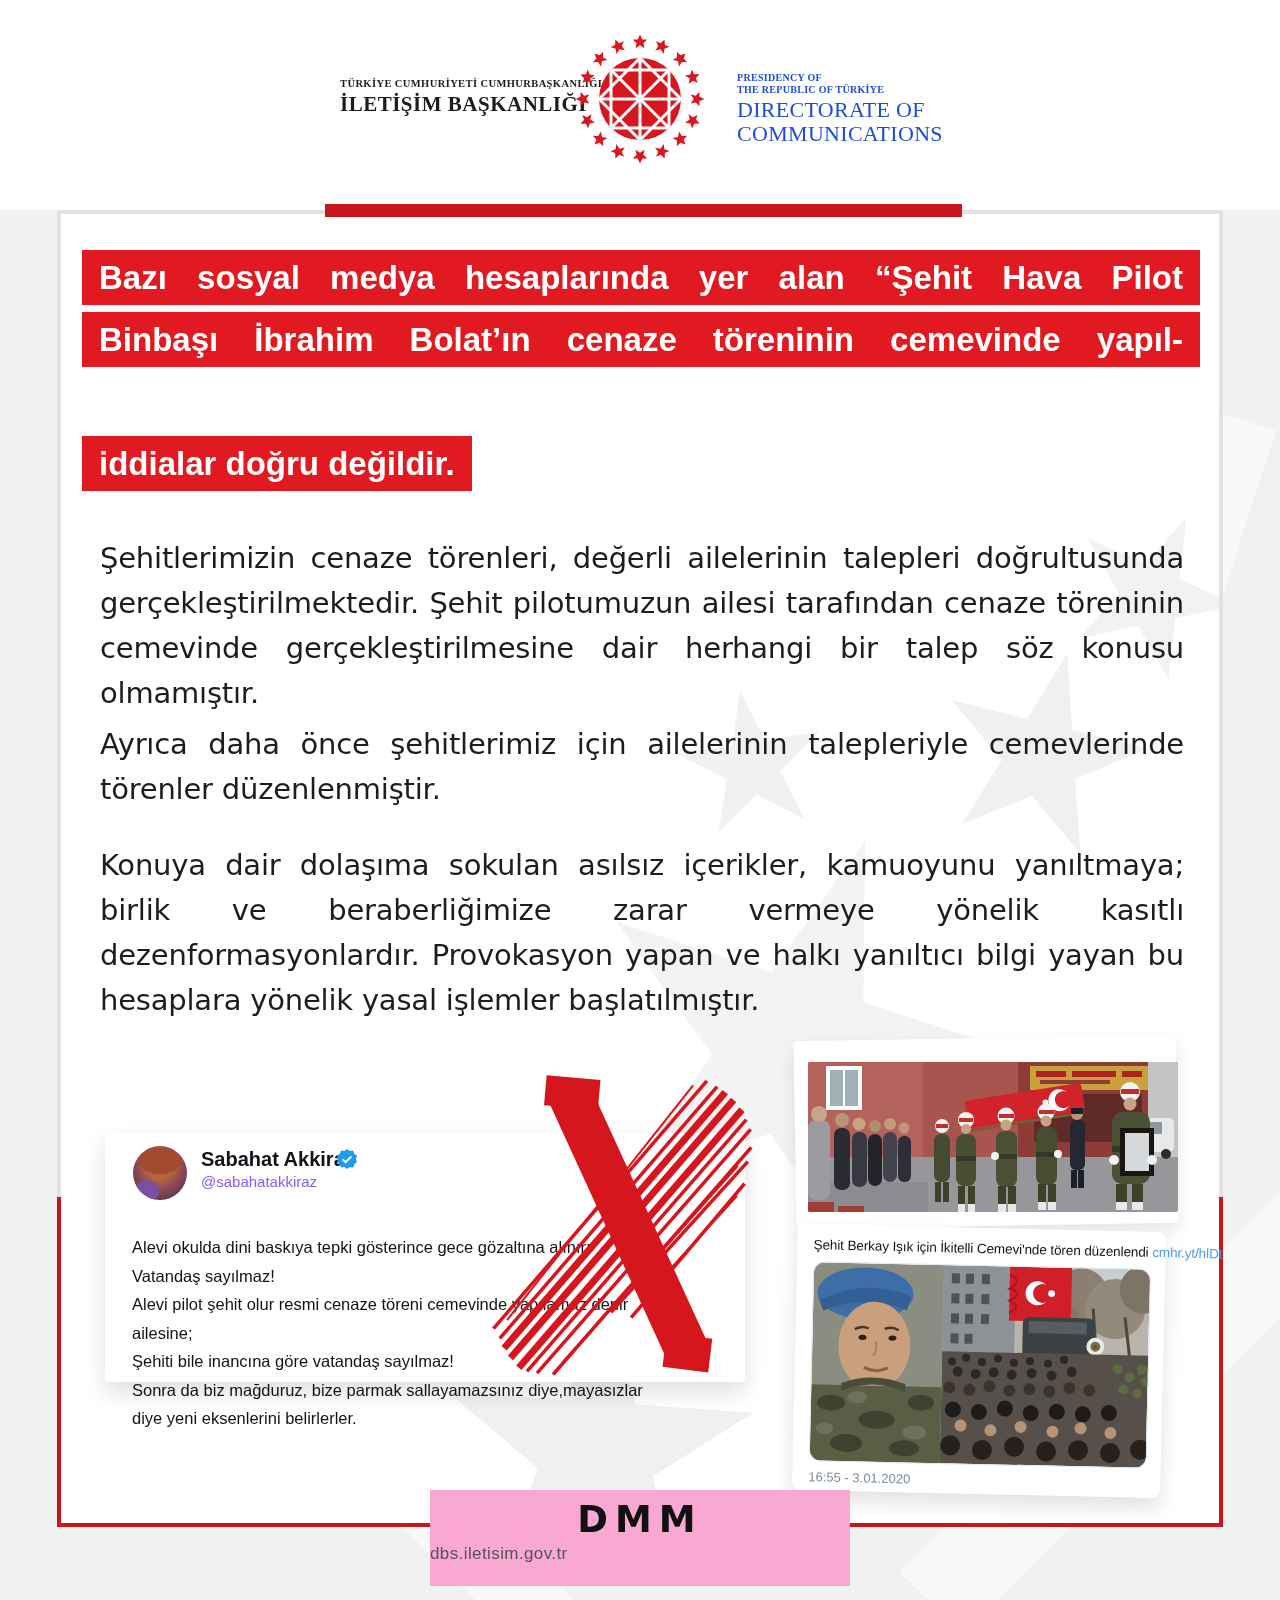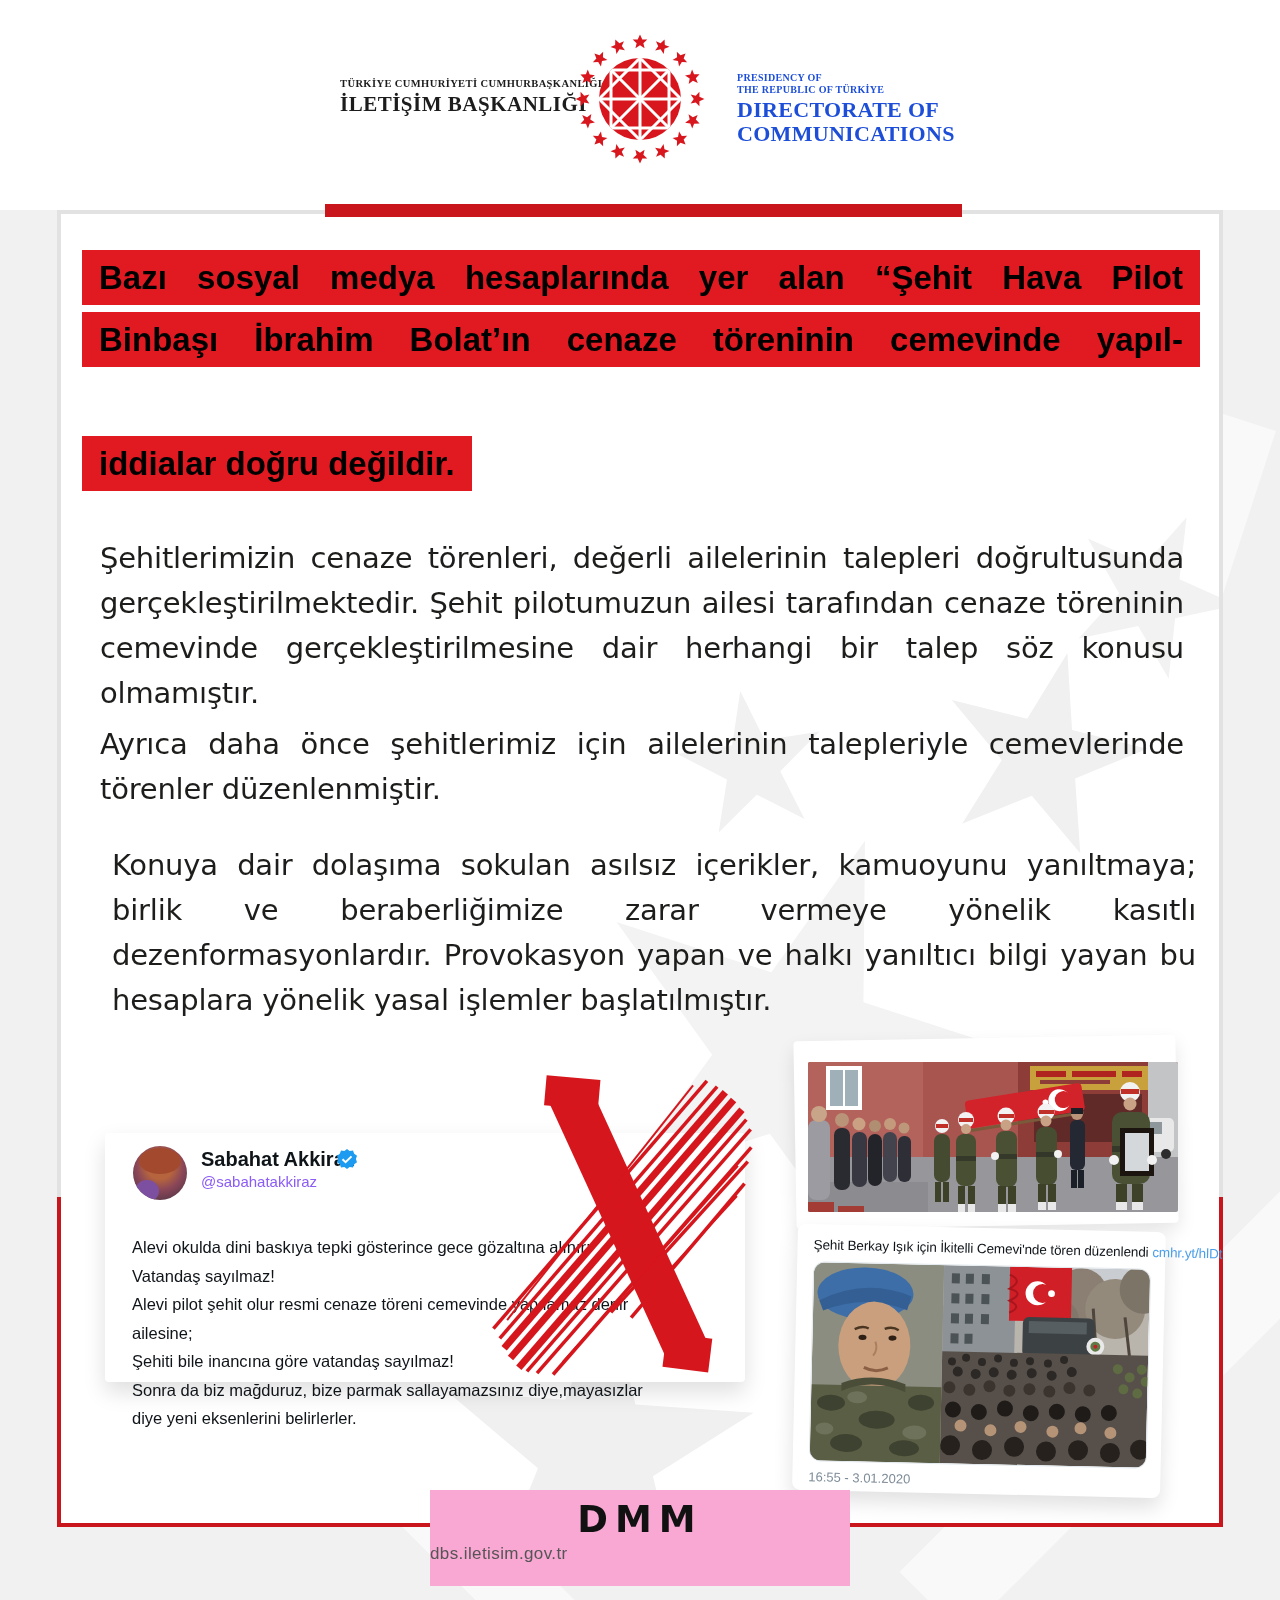--- a/index.html
+++ b/index.html
@@ -11,34 +11,34 @@
   .bg-gray{left:0;top:210px;width:1280px;height:1390px;background:#f1f1f1;}
   .ribbon{background:rgba(255,255,255,.55);}
   .wm-star{clip-path:polygon(50% 0%,61% 35%,98% 35%,68% 57%,79% 91%,50% 70%,21% 91%,32% 57%,2% 35%,39% 35%);}
 
   
   .hdr-left{left:340px;top:78px;width:218px;text-align:center;color:#1c1c1c;font-family:"Liberation Serif",serif;}
   .hdr-left .small{font-size:10.5px;font-weight:bold;letter-spacing:.4px;white-space:nowrap;}
   .hdr-left .big{font-size:21px;font-weight:bold;letter-spacing:.5px;margin-top:3px;white-space:nowrap;}
   .hdr-right{left:737px;top:72px;color:#1d4ed8;font-family:"Liberation Serif",serif;}
   .hdr-right .small{font-size:10px;font-weight:bold;letter-spacing:.3px;line-height:12px;}
-  .hdr-right .big{font-size:22px;font-weight:bold;letter-spacing:.3px;line-height:24px;margin-top:2px;}
+  .hdr-right .big{font-size:22px;font-weight:normal;letter-spacing:.3px;line-height:24px;margin-top:2px;}
 
   
   .card{left:57px;top:210px;width:1166px;height:1317px;background:#ffffff;overflow:hidden;}
   .b-top{left:57px;top:210px;width:1166px;height:4px;background:#e2e2e2;}
   .b-left-g{left:57px;top:210px;width:4px;height:987px;background:#e2e2e2;}
   .b-right-g{left:1219px;top:210px;width:4px;height:987px;background:#e2e2e2;}
   .b-left-r{left:57px;top:1197px;width:4px;height:330px;background:#c9161d;}
   .b-right-r{left:1219px;top:1197px;width:4px;height:330px;background:#c9161d;}
   .b-bottom{left:57px;top:1523px;width:1166px;height:4px;background:#c9161d;}
   .accent-top{left:325px;top:204px;width:637px;height:13px;background:#c9161d;}
 
   
-  .bar{left:82px;height:55px;background:#e11a22;color:#000000;font-weight:bold;
+  .bar{left:82px;height:55px;background:#e11a22;color:#ffffff;font-weight:bold;
        font-size:33px;line-height:55px;padding:0 17px;box-sizing:border-box;white-space:nowrap;}
   .bar.just{width:1118px;text-align:justify;text-align-last:justify;}
   .bar.short{width:auto;}
 
   
   .para{left:100px;width:1084px;font-family:"DejaVu Sans",sans-serif;font-size:29px;line-height:45px;
         color:#1d1d1b;text-align:justify;letter-spacing:-0.2px;}
 
   
   .tweet{left:105px;top:1133px;width:640px;height:249px;background:#ffffff;border-radius:4px;
@@ -145,21 +145,21 @@
   <div class="abs b-right-r"></div>
   <div class="abs b-bottom"></div>
   <div class="abs accent-top"></div>
 
   <div class="abs bar just" style="top:250px;">Bazı sosyal medya hesaplarında yer alan “Şehit Hava Pilot</div>
   <div class="abs bar just" style="top:312px;">Binbaşı İbrahim Bolat’ın cenaze töreninin cemevinde yapıl-</div>
   <div class="abs bar short" style="top:436px;">iddialar doğru değildir.</div>
 
   <div class="abs para" style="top:536px;">Şehitlerimizin cenaze törenleri, değerli ailelerinin talepleri doğrultusunda gerçekleştirilmektedir. Şehit pilotumuzun ailesi tarafından cenaze töreninin cemevinde gerçekleştirilmesine dair herhangi bir talep söz konusu olmamıştır.</div>
   <div class="abs para" style="top:722px;">Ayrıca daha önce şehitlerimiz için ailelerinin talepleriyle cemevlerinde törenler düzenlenmiştir.</div>
-  <div class="abs para" style="top:843px;margin-left:12px;">Konuya dair dolaşıma sokulan asılsız içerikler, kamuoyunu yanıltmaya; birlik ve beraberliğimize zarar vermeye yönelik kasıtlı dezenformasyonlardır. Provokasyon yapan ve halkı yanıltıcı bilgi yayan bu hesaplara yönelik yasal işlemler başlatılmıştır.</div>
+  <div class="abs para" style="top:843px;">Konuya dair dolaşıma sokulan asılsız içerikler, kamuoyunu yanıltmaya; birlik ve beraberliğimize zarar vermeye yönelik kasıtlı dezenformasyonlardır. Provokasyon yapan ve halkı yanıltıcı bilgi yayan bu hesaplara yönelik yasal işlemler başlatılmıştır.</div>
 
   <div class="abs photo1-back"></div>
   <div class="abs photo1">
     <svg width="370" height="150" viewBox="0 0 370 150">
       <rect x="0" y="0" width="370" height="95" fill="#a85550"></rect>
       <rect x="0" y="0" width="115" height="95" fill="#b3625c"></rect>
       <rect x="18" y="4" width="36" height="44" fill="#ffffff"></rect>
       <rect x="22" y="8" width="28" height="36" fill="#9fb0b8"></rect>
       <line x1="36" y1="8" x2="36" y2="44" stroke="#ffffff" stroke-width="2"></line>
       <rect x="210" y="0" width="130" height="95" fill="#8d3c38"></rect>

